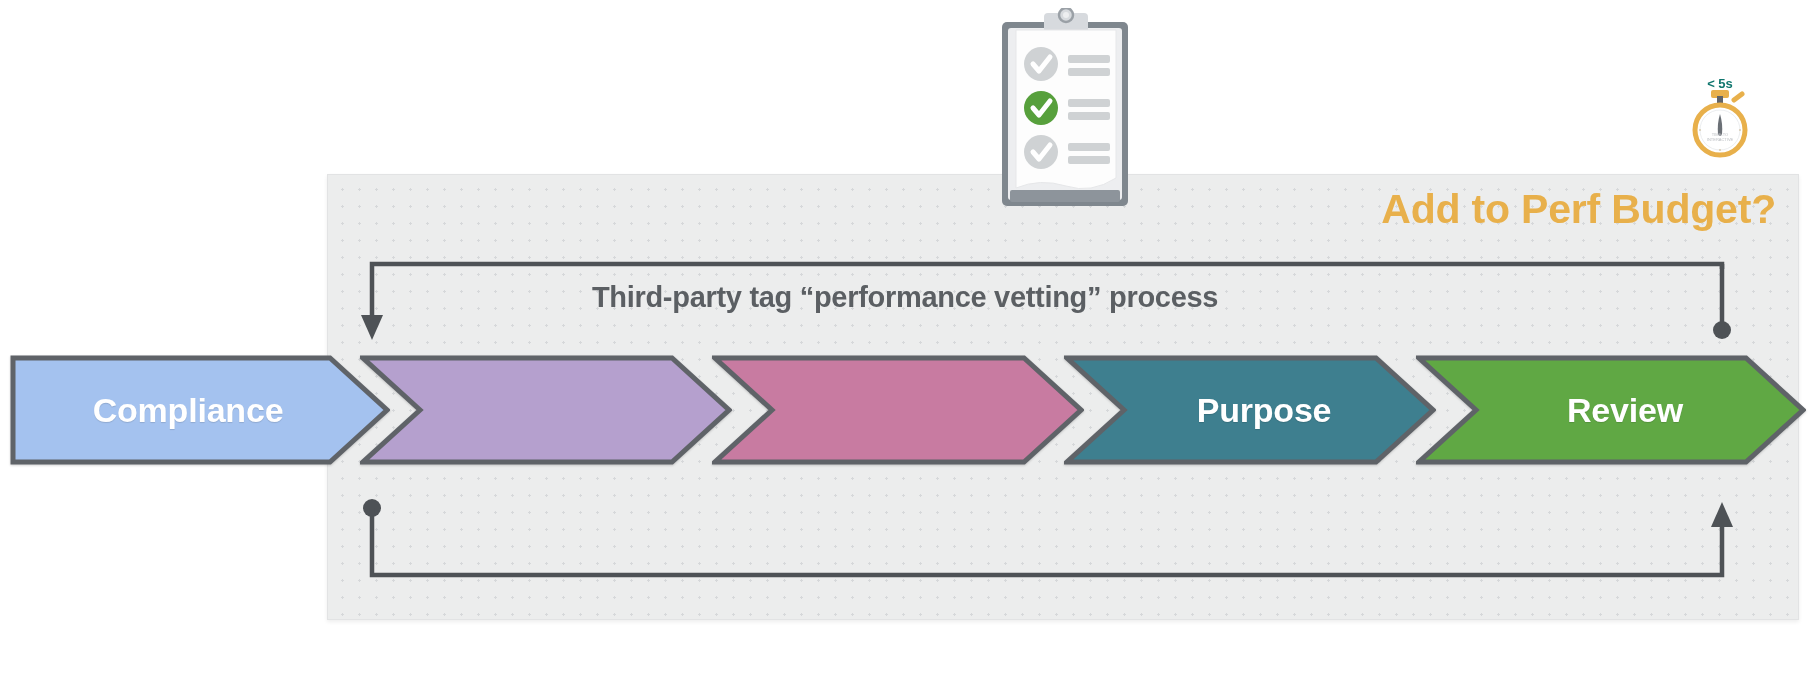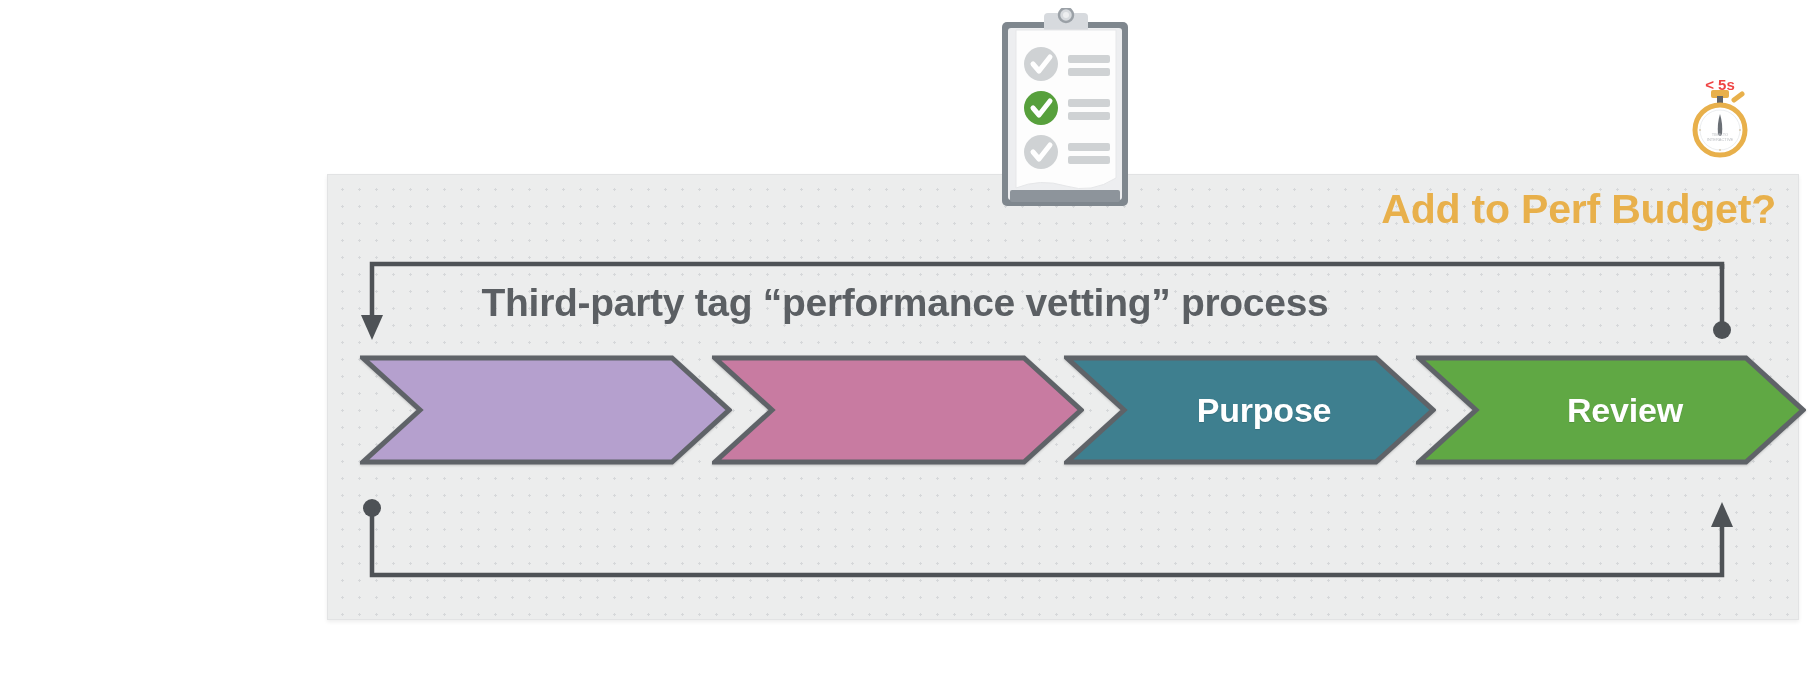--- a/index.html
+++ b/index.html
@@ -33,21 +33,21 @@
     font-weight:bold;
     letter-spacing:-.2px;
     color:#e8b04b;
     white-space:nowrap;
   }
 
   .process-title{
     position:absolute;
     left:0;top:281px;width:1810px;
     text-align:center;
-    font-size:39px;
+    font-size:29px;
     font-weight:bold;
     color:#5b5f63;
     letter-spacing:-.3px;
   }
 
   
   .flow-svg{position:absolute;left:0;top:0;width:1810px;height:690px;pointer-events:none;}
 
   
   .chev-row{position:absolute;left:0;top:355px;width:1810px;height:110px;}
@@ -72,21 +72,21 @@
   .chev.first .lbl{transform:translateX(-12px);}
   .chev .lbl.shift{transform:translateX(14px);}
 
   
   .clipboard{position:absolute;left:996px;top:8px;width:140px;height:212px;}
 
   
   .stopwatch{position:absolute;left:1684px;top:72px;width:72px;height:90px;}
   .sw-label{
     position:absolute;left:1684px;top:76px;width:72px;
-    text-align:center;font-size:15px;color:#ef4444;font-weight:bold;
+    text-align:center;font-size:13px;color:#0f766e;font-weight:bold;
   }
 </style>
 </head>
 <body>
 
 <div id="stage">
 
   <div class="panel"></div>
 
   <div class="clipboard">
@@ -161,20 +161,26 @@
       <circle cx="372" cy="508" r="9" fill="#4e5256"></circle>
       <path d="M372 508 L372 575 L1722 575 L1722 527" stroke="#4e5256" stroke-width="4.5" fill="none"></path>
       <path d="M1711 527 L1733 527 L1722 502 Z" fill="#4e5256"></path>
     </g>
   </svg>
 
   <div class="process-title">Third-party tag “performance vetting” process</div>
 
   <div class="chev-row">
 
+    <div class="chev first" style="left:10px;width:380px;">
+      <svg class="body" viewBox="0 0 380 110" preserveAspectRatio="none" xmlns="http://www.w3.org/2000/svg">
+        <path d="M3 3 L320 3 L377 55 L320 107 L3 107 Z" fill="#a4c2ef" stroke="#5f6368" stroke-width="5"></path>
+      </svg>
+      <span class="lbl">Compliance</span>
+    </div>
 
     <div class="chev" style="left:360px;width:372px;">
       <svg class="body" viewBox="0 0 372 110" preserveAspectRatio="none" xmlns="http://www.w3.org/2000/svg">
         <path d="M3 3 L312 3 L369 55 L312 107 L3 107 L60 55 Z" fill="#b5a0ce" stroke="#5f6368" stroke-width="5"></path>
       </svg>
     </div>
 
     <div class="chev" style="left:712px;width:372px;">
       <svg class="body" viewBox="0 0 372 110" preserveAspectRatio="none" xmlns="http://www.w3.org/2000/svg">
         <path d="M3 3 L312 3 L369 55 L312 107 L3 107 L60 55 Z" fill="#c87ba1" stroke="#5f6368" stroke-width="5"></path>

